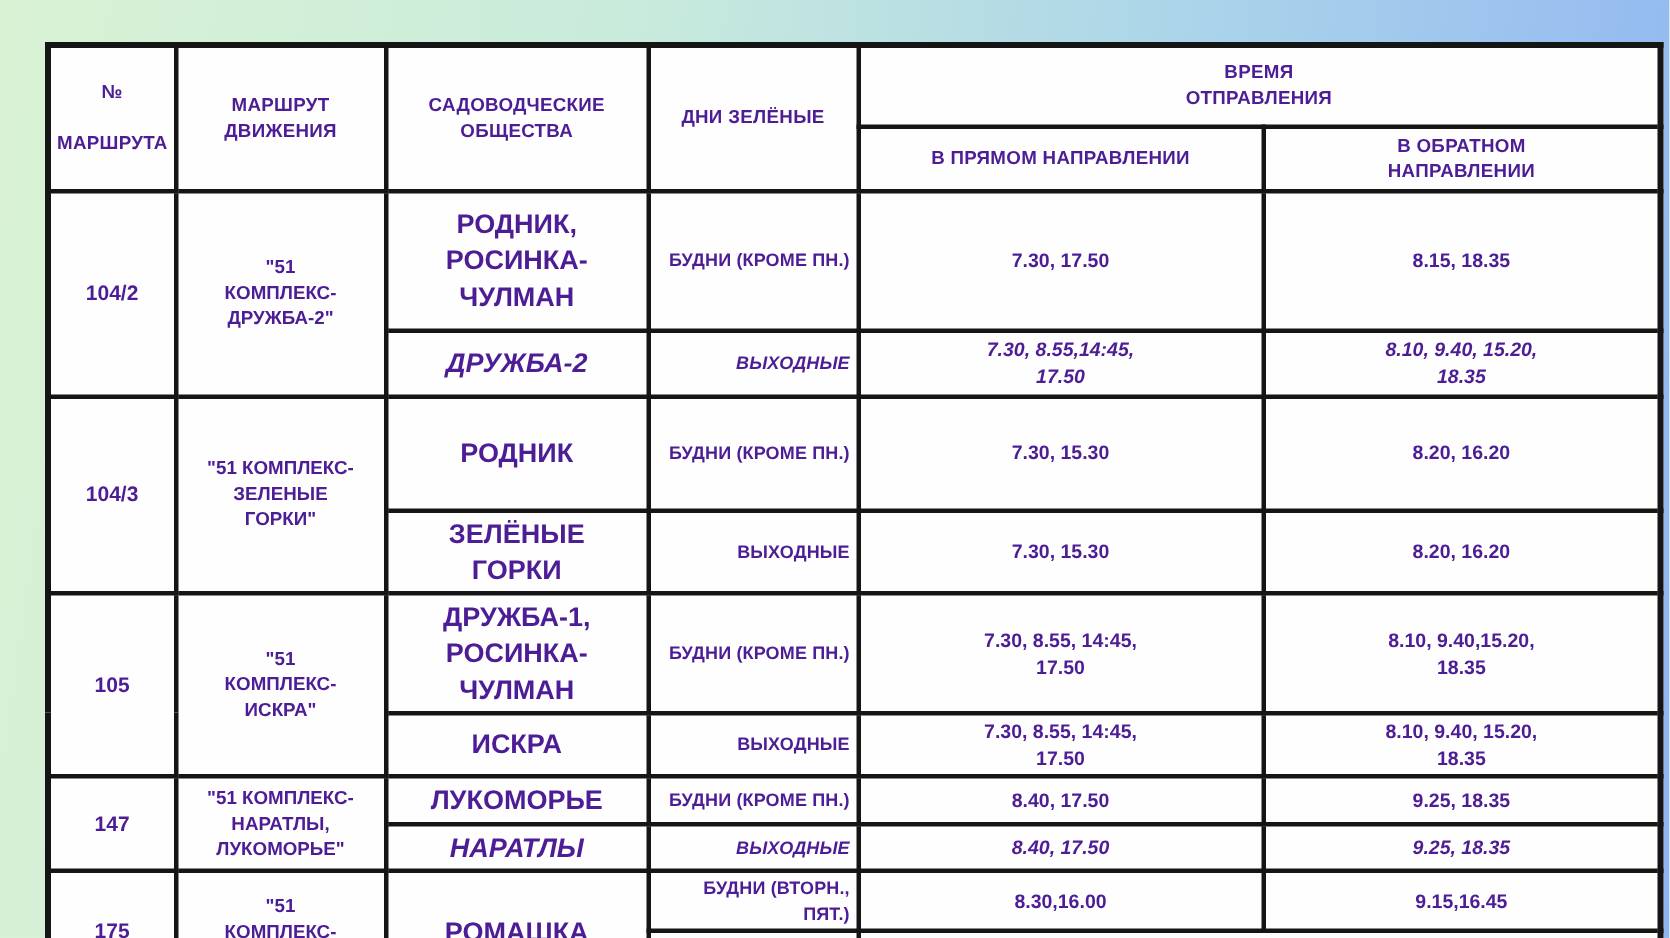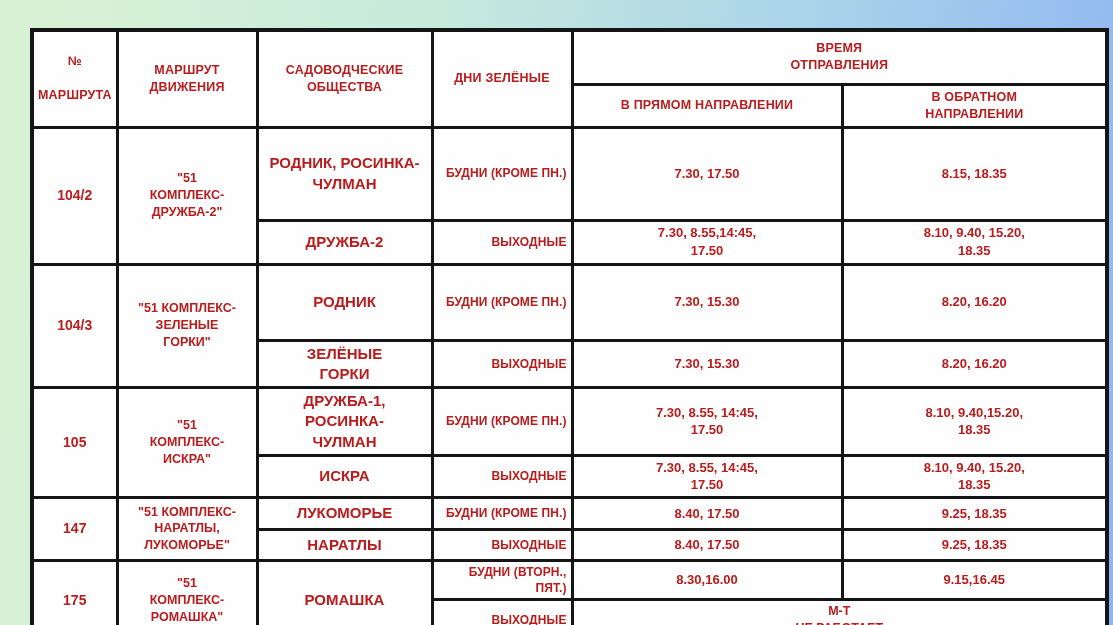--- a/index.html
+++ b/index.html
@@ -21,51 +21,51 @@
     table-layout: fixed;
     width: 1075px;
     background: #fefefe;
     border: 4px solid #151515;
   }
   .schedule-table th,
   .schedule-table td {
     border: 3px solid #151515;
     text-align: center;
     vertical-align: middle;
-    color: #b91c1c;
+    color: #4c1d95;
     font-weight: bold;
     white-space: pre-line;
     padding: 2px 4px;
     line-height: 1.35;
     overflow: hidden;
   }
   .schedule-table th { font-size: 12.5px; letter-spacing: 0.2px; }
   col.c-num   { width: 85px; }
   col.c-route { width: 140px; }
   col.c-soc   { width: 175px; }
   col.c-days  { width: 140px; }
   col.c-fwd   { width: 270px; }
   col.c-rev   { width: 265px; }
 
   tr.h1 { height: 54px; }
   tr.h2 { height: 43px; }
   tr.g1r1 { height: 93px; }
-  tr.g1r2 { height: 44px; }
+  tr.g1r2 { height: 44px; font-style: italic; }
   tr.g2r1 { height: 76px; }
   tr.g2r2 { height: 44px; }
   tr.g3r1 { height: 40px; }
   tr.g3r2 { height: 40px; }
   tr.g4r1 { height: 32px; }
-  tr.g4r2 { height: 31px; }
+  tr.g4r2 { height: 31px; font-style: italic; }
   tr.g5r1 { height: 38px; }
   tr.g5r2 { height: 39px; }
 
   td.num   { font-size: 14px; }
   td.route { font-size: 12.5px; }
-  td.soc   { font-size: 15px; }
+  td.soc   { font-size: 18px; }
   td.days  { font-size: 12px; letter-spacing: 0.1px; text-align: right; }
   td.time  { font-size: 13px; }
   td.note  { font-size: 12.5px; }
 </style>
 </head>
 <body>
 
 <table class="schedule-table">
   <colgroup>
     <col class="c-num">

